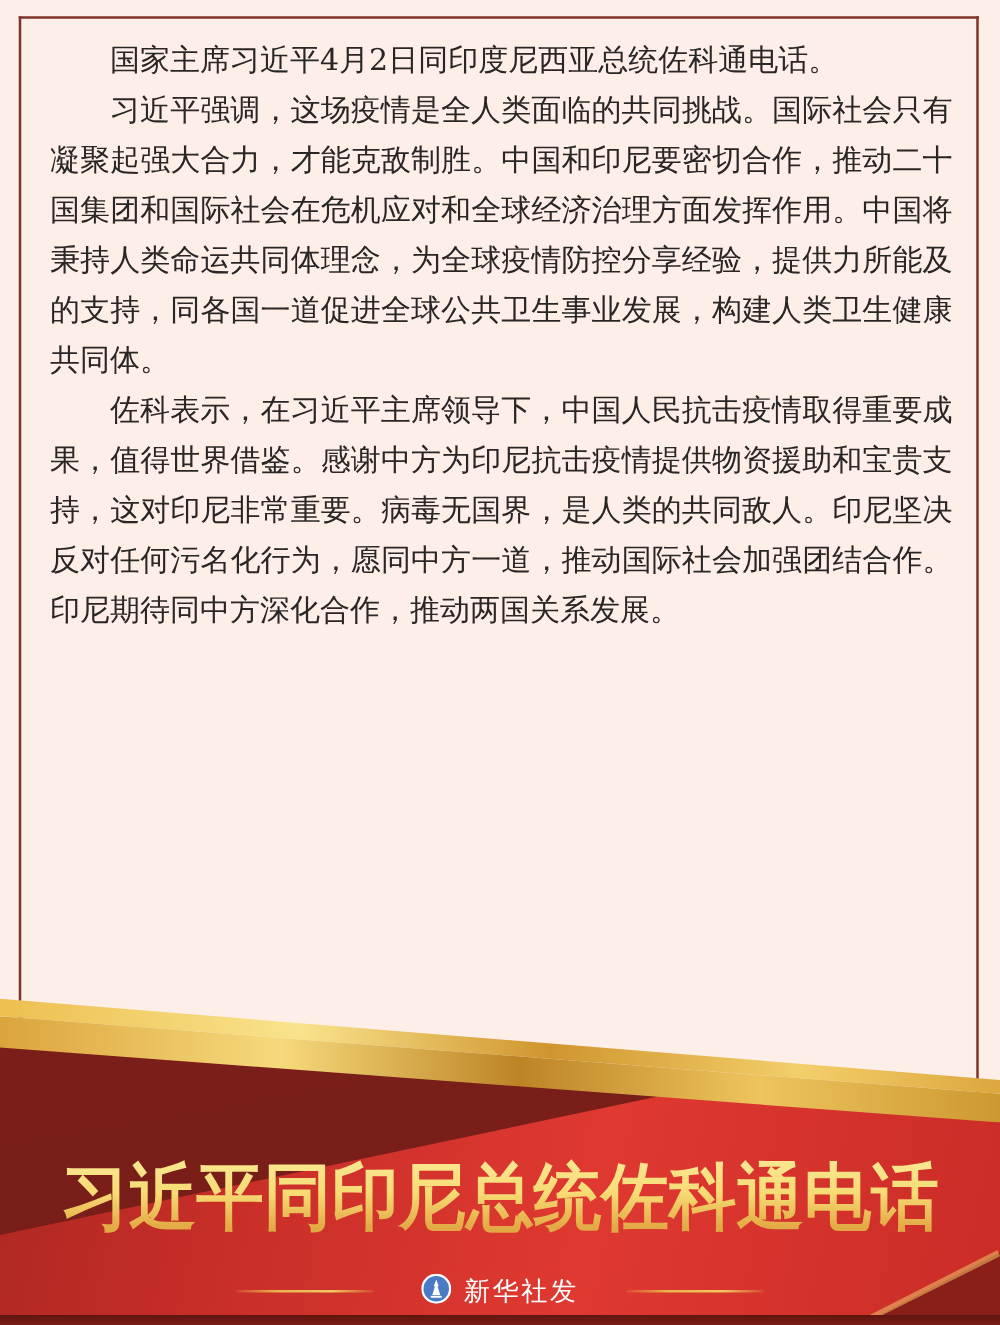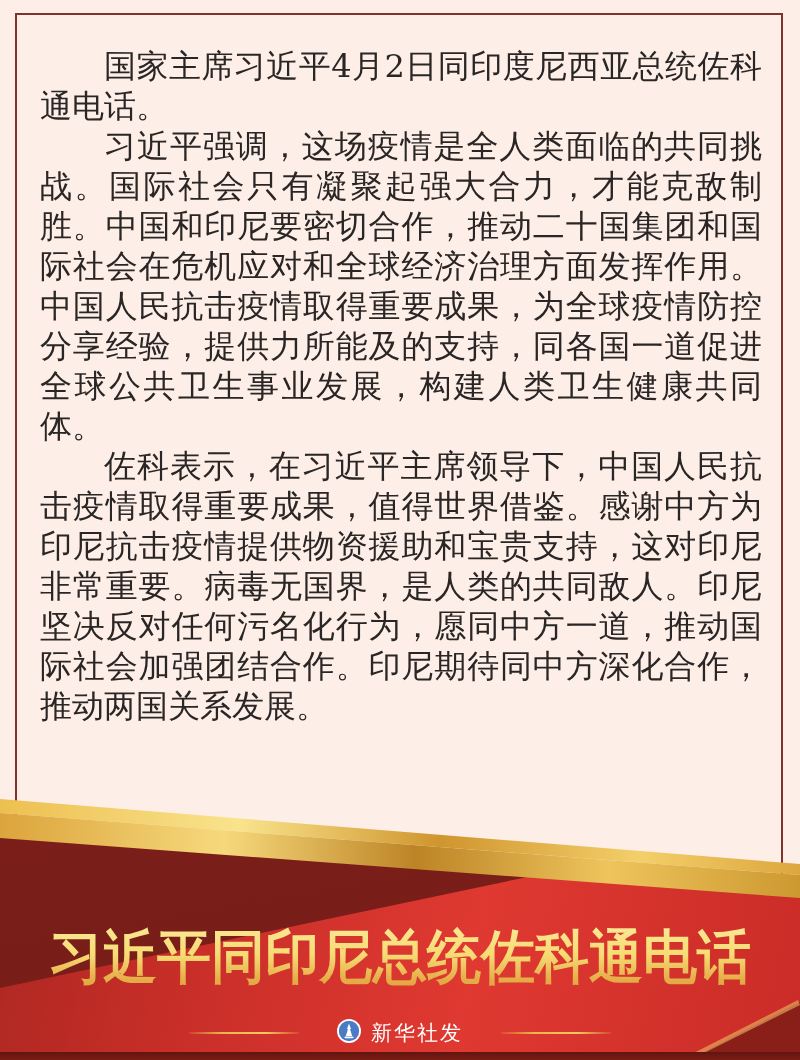--- a/index.html
+++ b/index.html
@@ -20,24 +20,24 @@
     left: 15px; top: 13px;
     width: 768px; height: 872px;
     border: 2px solid #7f332a;
     border-bottom: none;
     z-index: 1;
   }
 
   
   .article {
     position: absolute;
-    left: 40px; right: 38px; top: 46px;
+    left: 40px; right: 38px; top: 28px;
     z-index: 2;
     color: #2a2625;
-    font-size: 32px;
+    font-size: 24px;
     line-height: 40px;
     text-align: justify;
   }
   .article p { text-indent: 2em; }
 
   
   .gold-band-upper {
     position: absolute; inset: 0; z-index: 3;
     background: linear-gradient(to right, #edbf50, #f9e38c 30%, #d0952e 55%, #f3cf6a 80%, #dda63e);
     clip-path: polygon(0 799px, 800px 864px, 800px 875px, 0 813px);
@@ -109,21 +109,21 @@
 </style>
 </head>
 <body>
 
 <div class="page">
 
   <div class="frame"></div>
 
   <div class="article">
     <p>国家主席习近平4月2日同印度尼西亚总统佐科通电话。</p>
-    <p>习近平强调，这场疫情是全人类面临的共同挑战。国际社会只有凝聚起强大合力，才能克敌制胜。中国和印尼要密切合作，推动二十国集团和国际社会在危机应对和全球经济治理方面发挥作用。中国人民抗击疫情取得重要成果，为全球疫情防控分享经验，提供力所能及的支持，同各国一道促进全球公共卫生事业发展，构建人类卫生健康共同体。</p>
+    <p>习近平强调，这场疫情是全人类面临的共同挑战。国际社会只有凝聚起强大合力，才能克敌制胜。中国和印尼要密切合作，推动二十国集团和国际社会在危机应对和全球经济治理方面发挥作用。中国将秉持人类命运共同体理念，为全球疫情防控分享经验，提供力所能及的支持，同各国一道促进全球公共卫生事业发展，构建人类卫生健康共同体。</p>
     <p>佐科表示，在习近平主席领导下，中国人民抗击疫情取得重要成果，值得世界借鉴。感谢中方为印尼抗击疫情提供物资援助和宝贵支持，这对印尼非常重要。病毒无国界，是人类的共同敌人。印尼坚决反对任何污名化行为，愿同中方一道，推动国际社会加强团结合作。印尼期待同中方深化合作，推动两国关系发展。</p>
   </div>
 
   <div class="red-banner"></div>
   <div class="dark-wedge-tl"></div>
   <div class="dark-wedge-br"></div>
   <div class="gold-hairline-br"></div>
   <div class="gold-band-upper"></div>
   <div class="gold-band-lower"></div>
   <div class="bottom-strip"></div>

